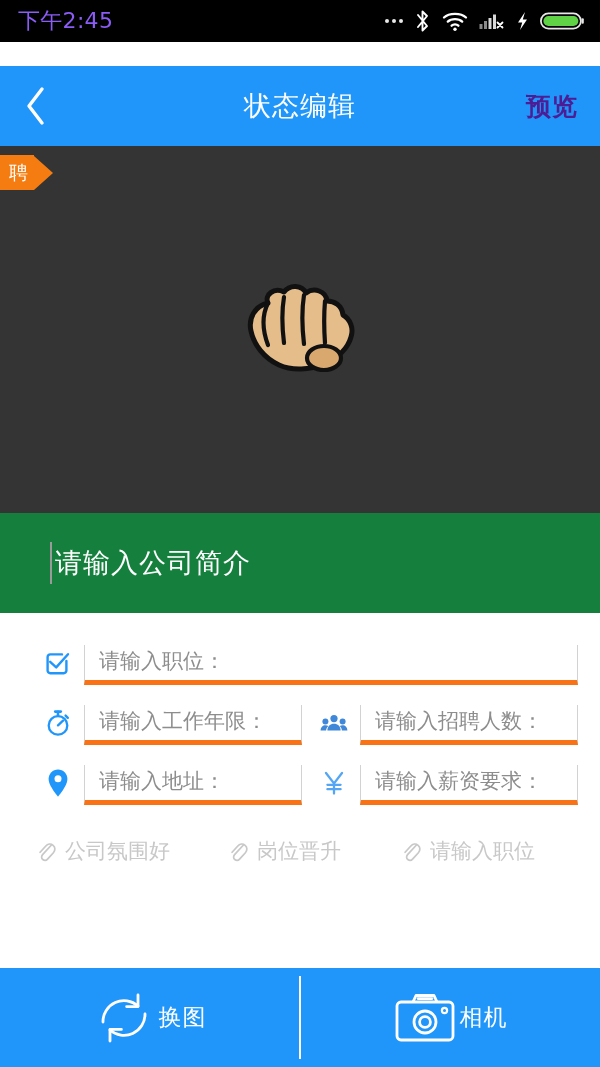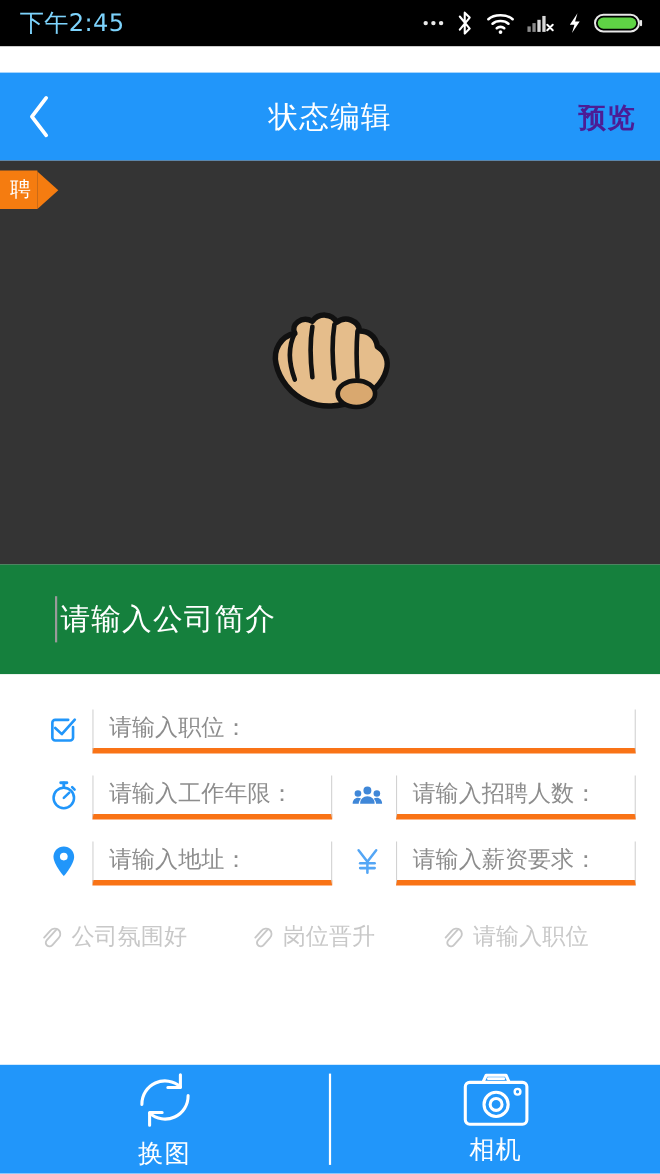--- a/index.html
+++ b/index.html
@@ -31,21 +31,21 @@
     display: flex;
     align-items: center;
     justify-content: space-between;
     padding: 0 16px 0 18px;
     box-sizing: border-box;
     flex: 0 0 auto;
   }
   .status-time {
     font-size: 22px;
     letter-spacing: 0.3px;
-    color: #7dd3fc;
+    color: #8b5cf6;
   }
   .status-icons {
     display: flex;
     align-items: center;
     gap: 11px;
   }
   .dots-icon {
     display: flex;
     align-items: center;
     gap: 3px;
@@ -237,21 +237,20 @@
     height: 99px;
     background: #2196fa;
     display: flex;
     align-items: stretch;
     flex: 0 0 auto;
     position: relative;
   }
   .bottom-btn {
     flex: 1 1 0;
     display: flex;
-    flex-direction: column;
     align-items: center;
     justify-content: center;
     gap: 4px;
     cursor: pointer;
   }
   .bottom-label {
     color: #ffffff;
     font-size: 23px;
     letter-spacing: 1px;
   }

